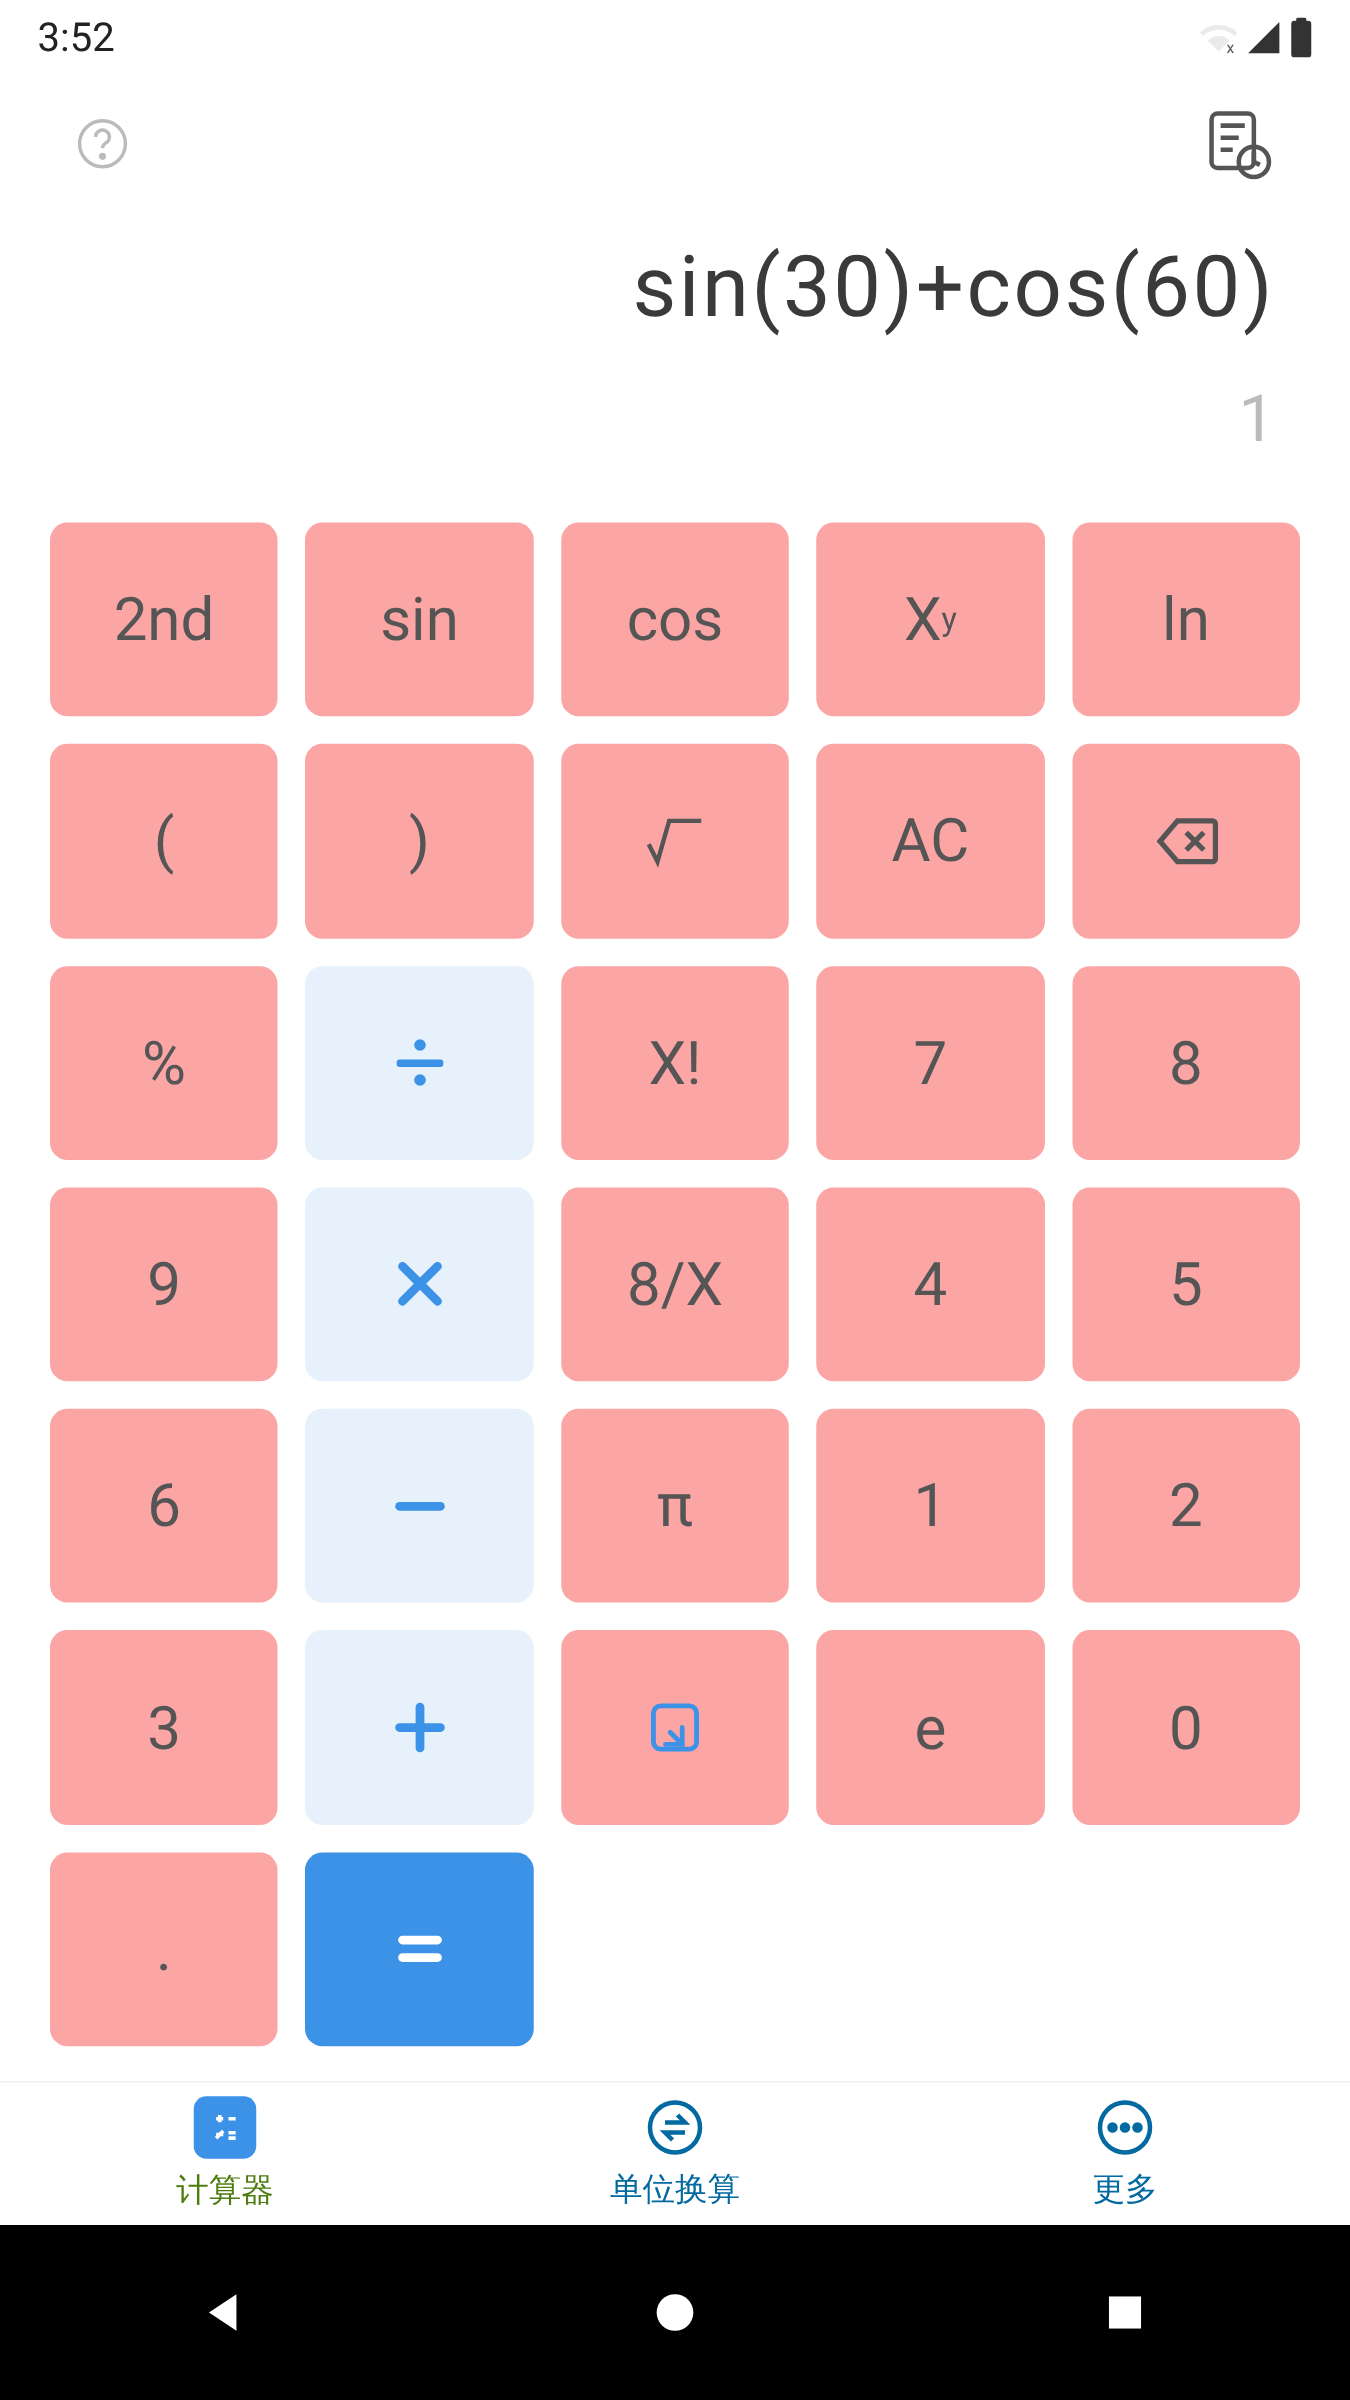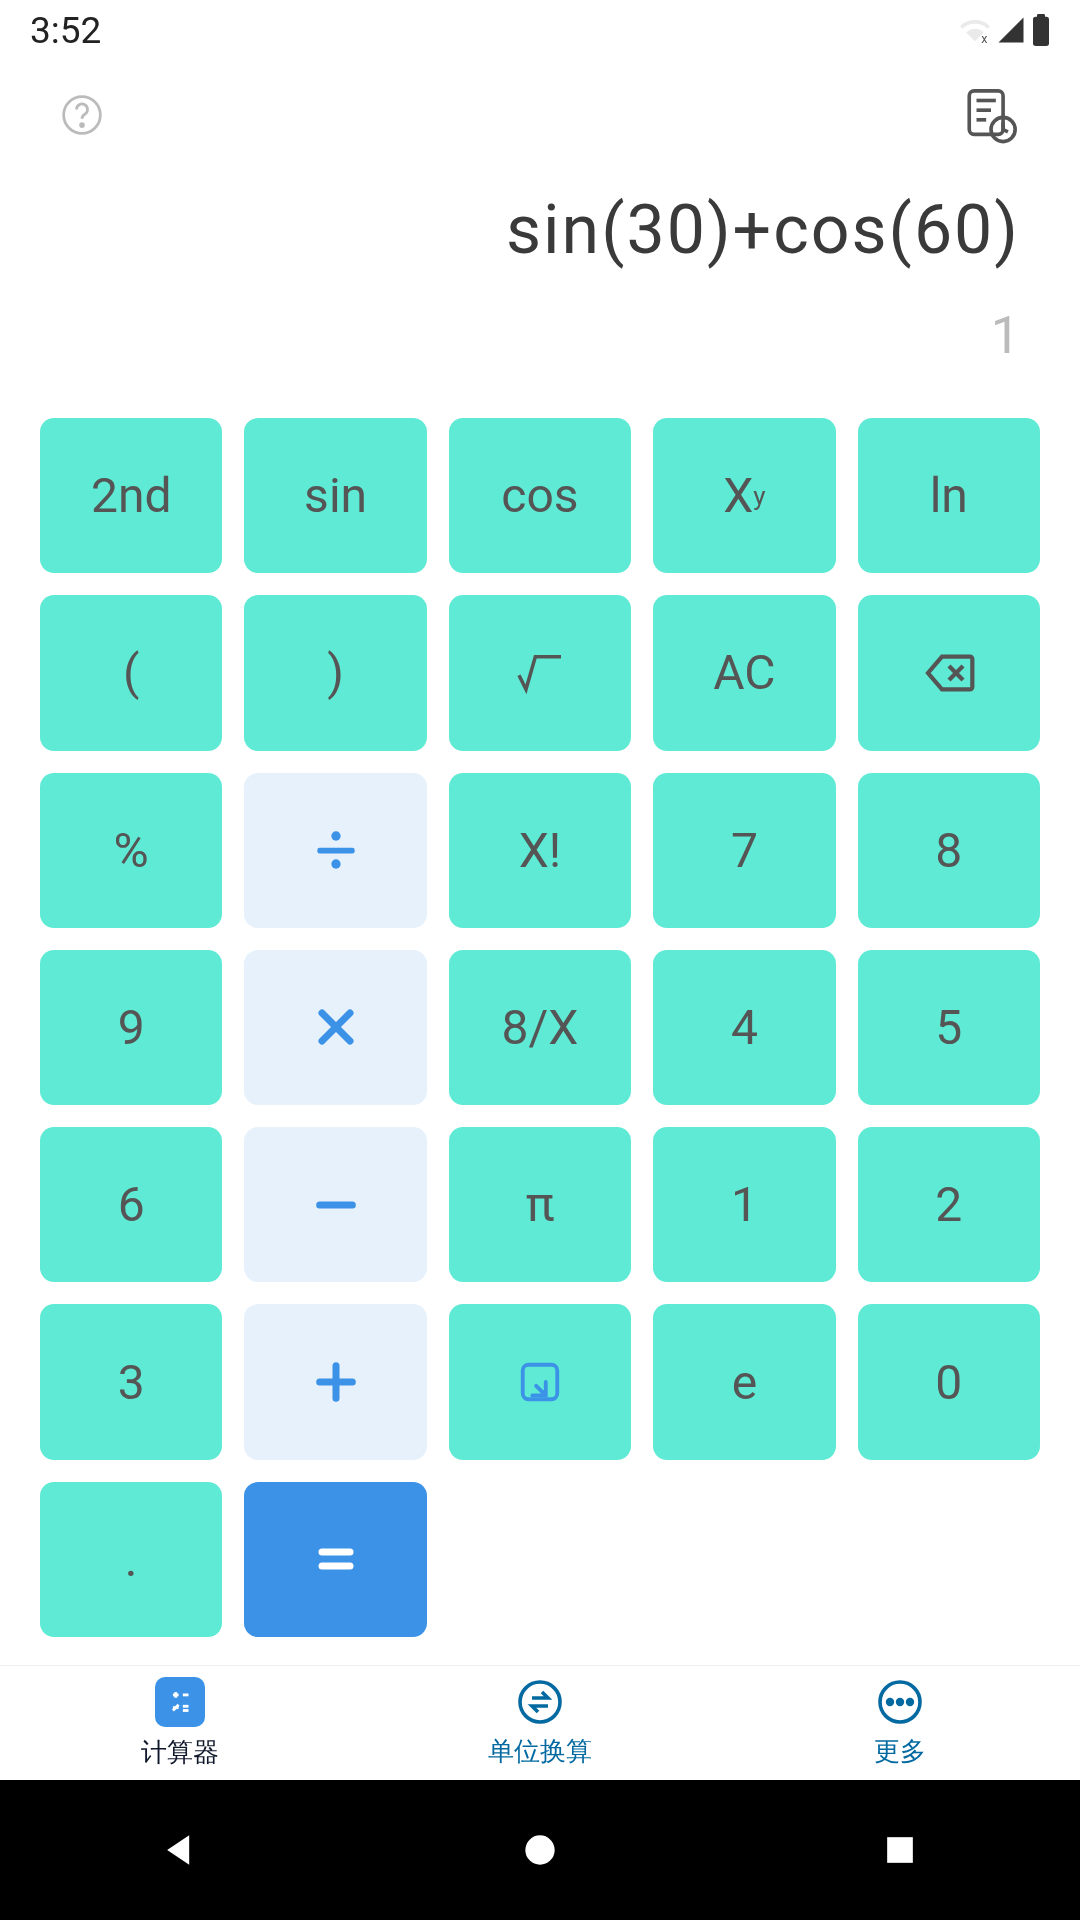--- a/index.html
+++ b/index.html
@@ -1,40 +1,40 @@
 <!DOCTYPE html>
 <html><head>
   <meta charset="utf-8">
   <style>
     * { margin: 0; padding: 0; box-sizing: border-box; font-family: -apple-system, BlinkMacSystemFont, 'Segoe UI', Roboto, sans-serif; }
     body { width: 1080px; height: 1920px; background: #fff; display: flex; flex-direction: column; overflow: hidden; }
     
     .status-bar { height: 60px; display: flex; align-items: center; justify-content: space-between; padding: 0 30px; }
-    .status-time { font-size: 37px; color: #222; }
+    .status-time { font-size: 32px; color: #222; }
     .status-icons { display: flex; gap: 6px; align-items: center; }
     
     .top-row { height: 110px; display: flex; align-items: center; justify-content: space-between; padding: 0 60px; }
     .help-icon { width: 44px; height: 44px; color: #bbb; }
     .history-icon { width: 58px; height: 58px; color: #555; }
     
     .display-area { padding: 20px 60px 30px; text-align: right; }
     .expression { font-size: 68px; color: #3a3a3a; font-weight: 400; letter-spacing: 2px; }
     .result { font-size: 52px; color: #bbb; margin-top: 35px; }
     
     .keypad { flex: 1; display: grid; grid-template-columns: repeat(5, 1fr); grid-template-rows: repeat(7, 1fr); gap: 22px; padding: 22px 40px 28px; }
-    .key { background: #5eead4; border-radius: 14px; display: flex; align-items: center; justify-content: center; font-size: 48px; color: #555; border: none; cursor: pointer; }
+    .key { background: #fca5a5; border-radius: 14px; display: flex; align-items: center; justify-content: center; font-size: 48px; color: #555; border: none; cursor: pointer; }
     .key.op { background: #e6f1fb; color: #3b92e7; font-size: 56px; font-weight: 300; }
     .key.equals { background: #3b92e7; color: #fff; font-size: 56px; }
     .key svg { width: 56px; height: 56px; }
     .key .sup { font-size: 26px; vertical-align: super; }
     .key .collapse-icon { width: 46px; height: 46px; color: #3b92e7; }
     
     .bottom-nav { height: 115px; border-top: 1px solid #eee; display: flex; }
     .nav-item { flex: 1; display: flex; flex-direction: column; align-items: center; justify-content: center; gap: 8px; color: #0369a1; }
-    .nav-item.active { color: #0f172a; }
+    .nav-item.active { color: #4d7c0f; }
     .nav-item svg { width: 48px; height: 48px; }
     .nav-label { font-size: 26px; }
     .nav-item.active .nav-icon-box { background: #3b92e7; border-radius: 10px; width: 50px; height: 50px; display: flex; align-items: center; justify-content: center; }
     .nav-item.active .nav-icon-box svg { width: 34px; height: 34px; color: #fff; }
     
     .system-nav { height: 140px; background: #000; display: flex; align-items: center; justify-content: space-around; }
     .system-nav svg { width: 44px; height: 44px; color: #fff; }
   </style>
 </head>
 <body>

